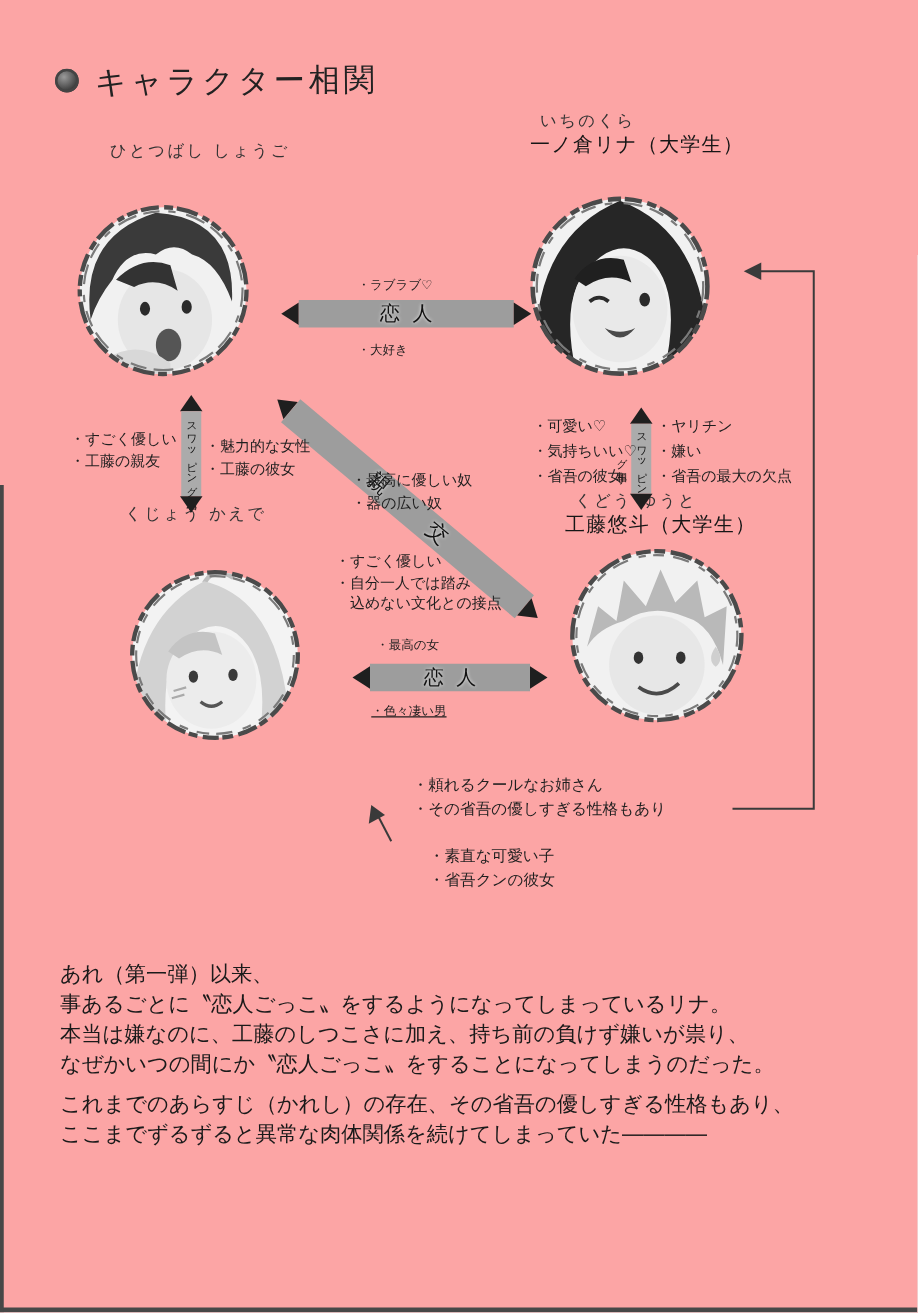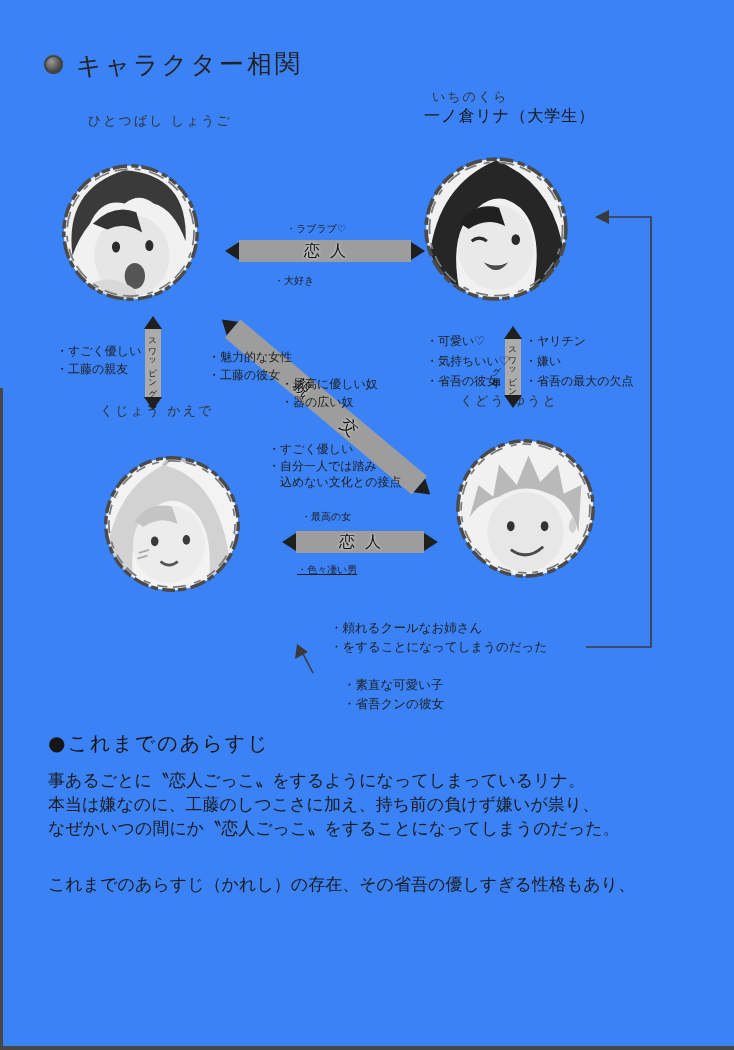--- a/index.html
+++ b/index.html
@@ -1,19 +1,19 @@
 <!DOCTYPE html>
 <html><head>
 <meta charset="utf-8">
 <style>
   * { margin:0; padding:0; box-sizing:border-box; }
   html,body { background:#e9e9e9; }
   .page {
     position:relative; width:734px; height:1050px; margin:0 auto;
-    background:#3b82f6; overflow:hidden;
+    background:#fca5a5; overflow:hidden;
     font-family:"DejaVu Sans","Liberation Sans",sans-serif; color:#1c1c1c;
   }
   .edge-bottom { position:absolute; left:0; right:0; bottom:0; height:4px; background:#474747; }
   .edge-left { position:absolute; left:0; top:388px; bottom:0; width:3px; background:#474747; }
 
   .title-row { position:absolute; left:44px; top:48px; display:flex; align-items:center; gap:13px; }
   .scribble-dot { width:19px; height:19px; border-radius:50%;
     background:radial-gradient(circle at 38% 35%, #9a9a9a 0%, #2f2f2f 75%);
     box-shadow:inset 0 0 0 2px #444; }
   .page-title { font-size:25px; letter-spacing:3px; color:#222; transform:rotate(-0.6deg); }
@@ -73,20 +73,21 @@
   </div>
   <div class="char-label" style="left:424px; top:88px;">
     <div class="furigana">いちのくら</div>
     <div class="char-name">一ノ倉リナ（大学生）</div>
   </div>
   <div class="char-label" style="left:92px; top:402px;">
     <div class="furigana">くじょう かえで</div>
   </div>
   <div class="char-label" style="left:452px; top:392px;">
     <div class="furigana">くどう ゆうと</div>
+    <div class="char-name">工藤悠斗（大学生）</div>
   </div>
 
   <div class="portrait" style="left:58px; top:160px; width:145px; height:145px;">
     <svg viewBox="0 0 100 100">
       <defs>
           <clipPath id="cpA">
             <circle cx="50" cy="50" r="46"></circle>
           </clipPath>
         </defs>
       <circle cx="50" cy="50" r="46" fill="#f1f1f1"></circle>
@@ -168,21 +169,21 @@
       <circle cx="50" cy="50" r="43.8" fill="none" stroke="#7a7a7a" stroke-width="1.2" stroke-dasharray="6 5 9 6 4 4"></circle>
     </svg>
   </div>
 
   <div class="note f13" style="left:286px; top:220px;">・ラブラブ♡</div>
   <div class="rel-bar" style="left:225px; top:239px; width:200px;">
     <span class="tri left"></span>
     <span class="bar-body">恋人</span>
     <span class="tri right"></span>
   </div>
-  <div class="note f13" style="left:274px; top:272px;">・大好き</div>
+  <div class="note f13" style="left:286px; top:272px;">・大好き</div>
 
   <div class="rel-bar diag" style="left:190px; top:394px; width:272px;">
     <span class="tri left"></span>
     <span class="bar-body">親交</span>
     <span class="tri right"></span>
   </div>
 
   <div class="v-band" style="left:144px; top:316px; height:94px;">
     <span class="v-tri-up"></span>
     <span class="v-body">スワッピング相手</span>
@@ -191,21 +192,21 @@
   <div class="v-band" style="left:504px; top:326px; height:82px;">
     <span class="v-tri-up"></span>
     <span class="v-body">スワッピング相手</span>
     <span class="v-tri-down"></span>
   </div>
 
   <div class="note" style="left:56px; top:342px;">
     <div>・すごく優しい</div>
     <div>・工藤の親友</div>
   </div>
-  <div class="note" style="left:164px; top:348px;margin-left:44px;">
+  <div class="note" style="left:164px; top:348px;">
     <div>・魅力的な女性</div>
     <div>・工藤の彼女</div>
   </div>
   <div class="note" style="left:281px; top:330px;margin-top:45px;">
     <div>・最高に優しい奴</div>
     <div>・器の広い奴</div>
   </div>
   <div class="note lh20" style="left:426px; top:331px;">
     <div>・可愛い♡</div>
     <div>・気持ちいい♡</div>
@@ -225,32 +226,33 @@
   <div class="note f13" style="left:301px; top:508px;">・最高の女</div>
   <div class="rel-bar" style="left:282px; top:530px; width:156px;">
     <span class="tri left"></span>
     <span class="bar-body">恋人</span>
     <span class="tri right"></span>
   </div>
   <div class="note f13" style="left:297px; top:561px;text-decoration:underline;">・色々凄い男</div>
 
   <div class="note f125" style="left:330px; top:618px;">
     <div>・頼れるクールなお姉さん</div>
-    <div>・をすることになってしまうのだった</div>
+    <div>・その省吾の優しすぎる性格もあり</div>
   </div>
   <div class="note f125" style="left:343px; top:675px;">
     <div>・素直な可愛い子</div>
     <div>・省吾クンの彼女</div>
   </div>
 
-  <div class="synopsis-heading" style="left:48px; top:730px;">●これまでのあらすじ</div>
   <div class="synopsis" style="left:48px; top:768px;">
+    <div>あれ（第一弾）以来、</div>
     <div>事あるごとに〝恋人ごっこ〟をするようになってしまっているリナ。</div>
     <div>本当は嫌なのに、工藤のしつこさに加え、持ち前の負けず嫌いが祟り、</div>
     <div>なぜかいつの間にか〝恋人ごっこ〟をすることになってしまうのだった。</div>
   </div>
   <div class="synopsis" style="left:48px; top:872px;">
     <div>これまでのあらすじ（かれし）の存在、その省吾の優しすぎる性格もあり、</div>
+    <div>ここまでずるずると異常な肉体関係を続けてしまっていた――――</div>
   </div>
 
   <div class="edge-bottom"></div>
   <div class="edge-left"></div>
 </div>
 
 </body></html>

